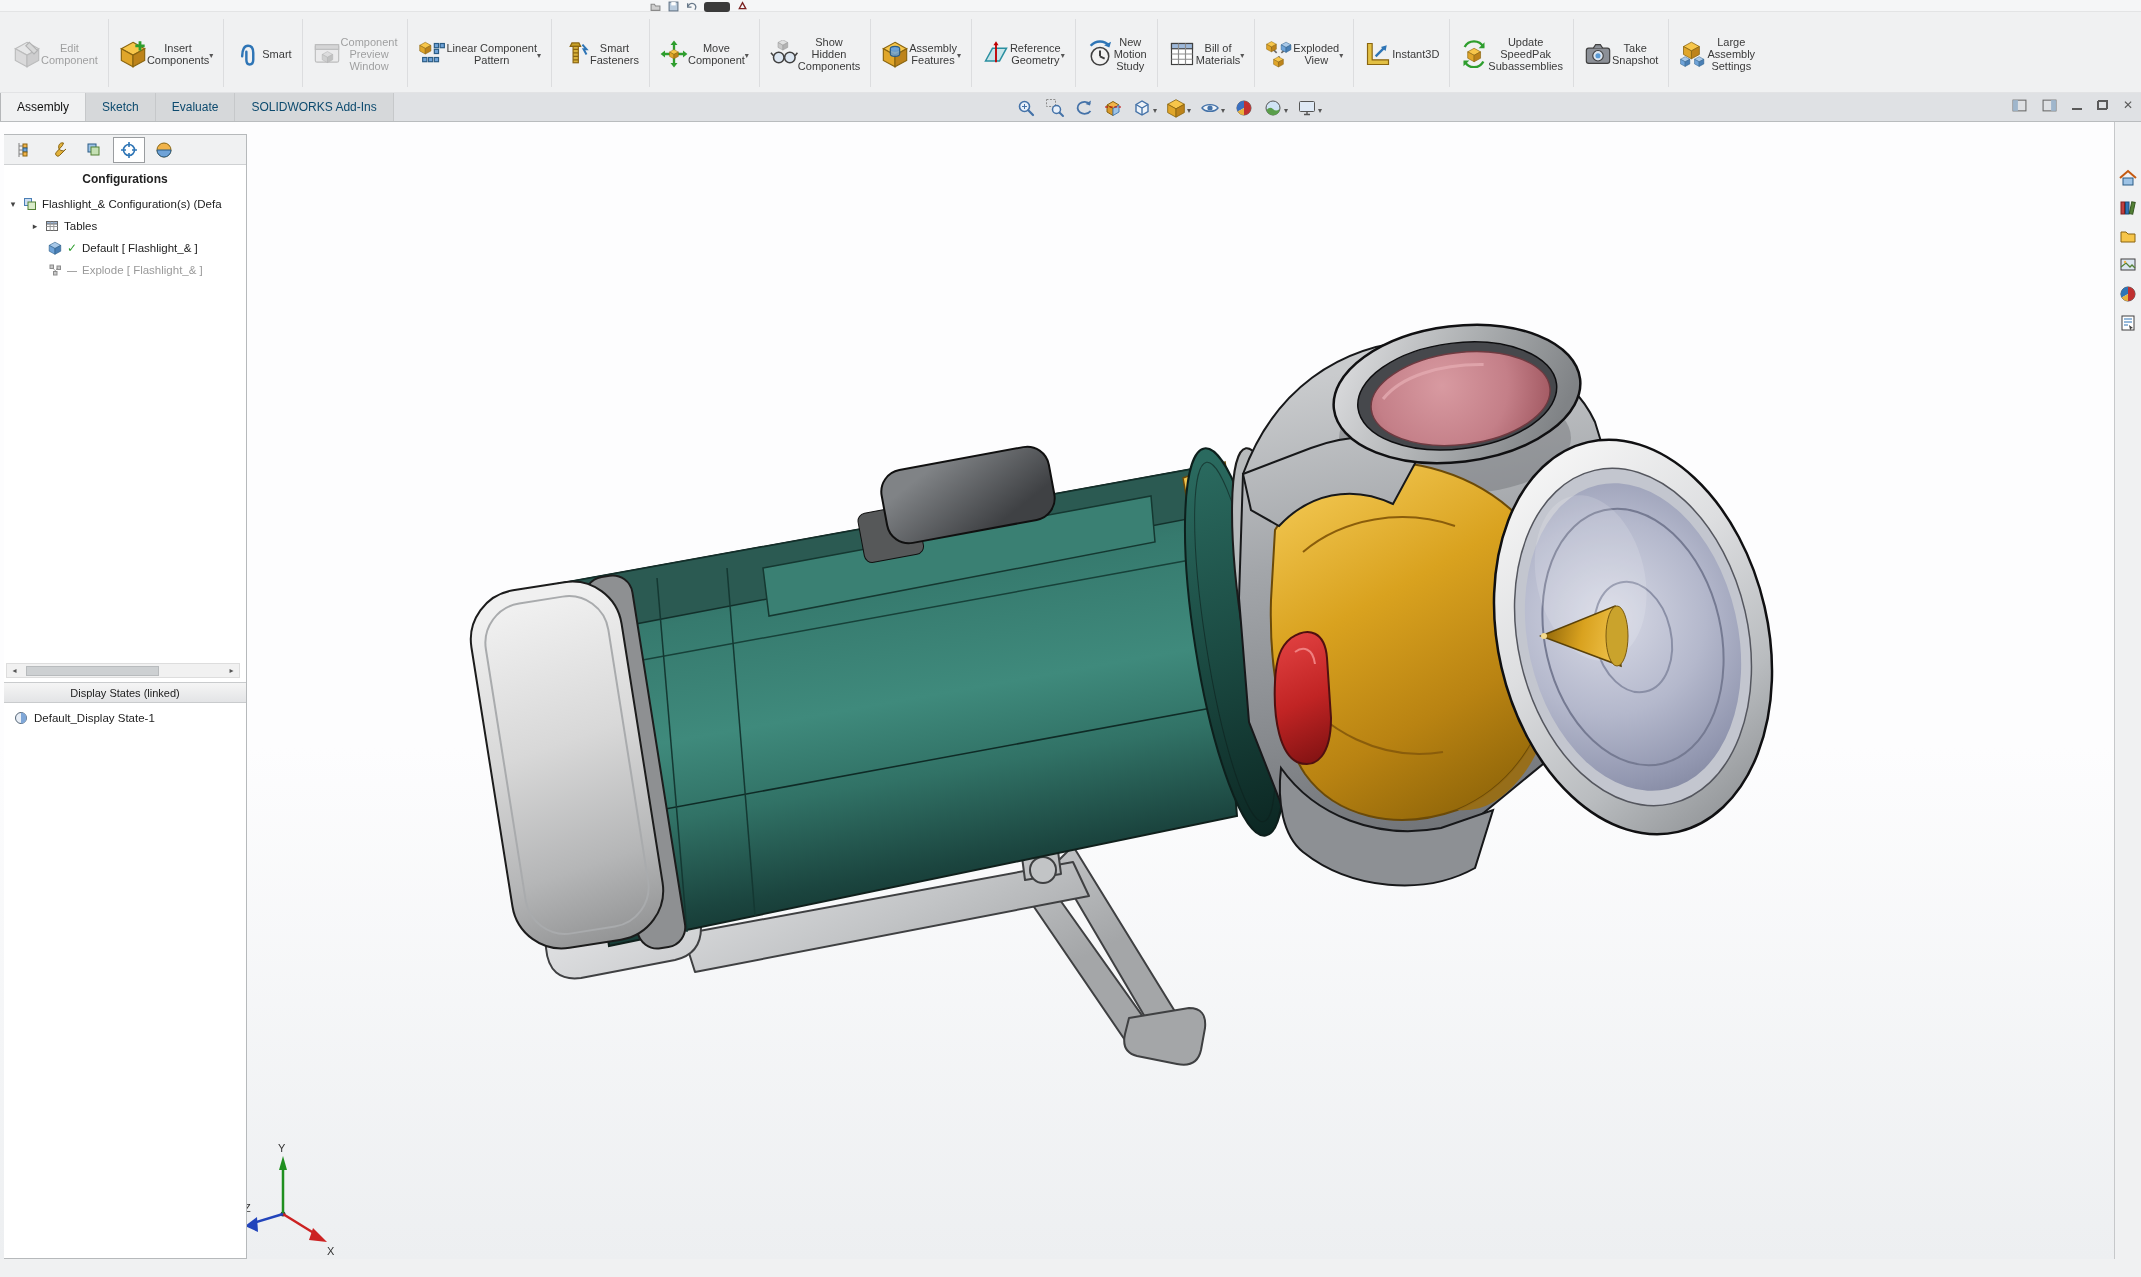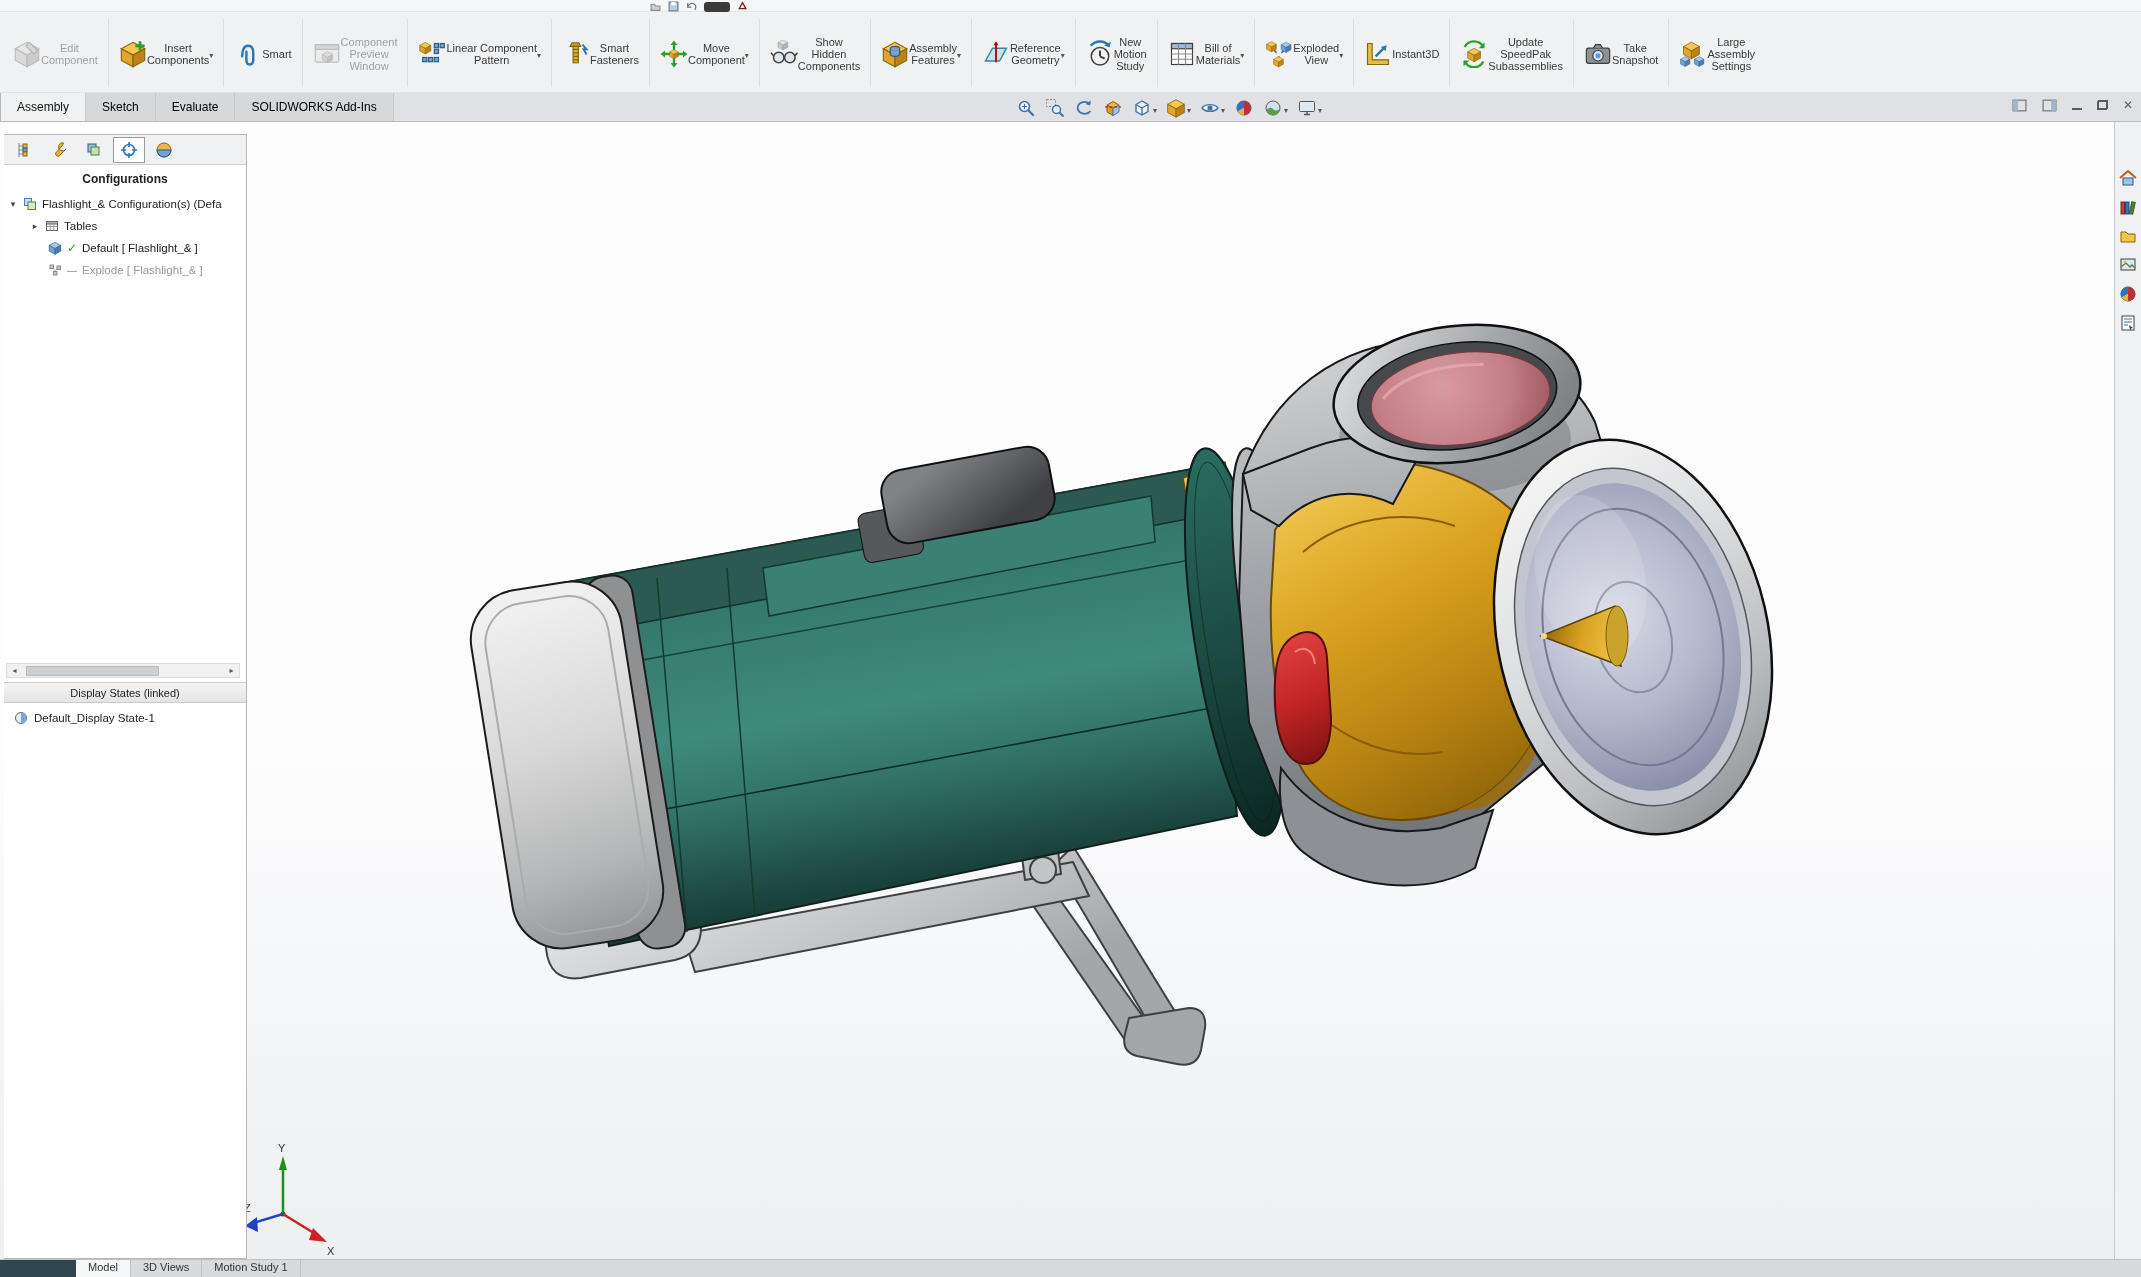--- a/index.html
+++ b/index.html
@@ -17,21 +17,21 @@
   .rbtn{display:flex;flex-direction:row;align-items:center;justify-content:flex-start;padding:2px 7px 0;min-width:46px;text-align:center;font-size:11px;line-height:1.12;color:#3a3a3a;cursor:pointer}
   .rbtn .ricon{height:32px;display:flex;align-items:center}
   .rlabel{white-space:pre-line}
   .caret{height:9px;line-height:8px}
   .caret::after{content:"▾";font-size:8px;color:#555}
   .rsep{width:1px;background:#dcdddf;margin:5px 3px}
   .rbtn.disabled{opacity:.45;filter:grayscale(1);cursor:default}
 
   
   #tabrow{position:absolute;top:93px;left:0;right:0;height:29px;background:#dfe1e4;border-bottom:1px solid #b9bcbe;display:flex;align-items:stretch}
-  .rtab{padding:0 16px;display:flex;align-items:center;font-size:12px;color:#000000;border-right:1px solid #c6c8ca;background:#d6d8da;cursor:pointer}
+  .rtab{padding:0 16px;display:flex;align-items:center;font-size:12px;color:#0c4a6e;border-right:1px solid #c6c8ca;background:#d6d8da;cursor:pointer}
   .rtab.active{background:#f0f1f2;border-left:1px solid #b5b7b9;color:#111}
   .headsup{position:absolute;left:1015px;top:2px;height:25px;display:flex;gap:7px;align-items:center}
   .hicon{display:flex;align-items:center;cursor:pointer;padding:1px}
   .hcaret::after{content:"▾";font-size:8px;color:#555;margin-left:1px}
   .wincontrols{position:absolute;right:8px;top:4px;display:flex;gap:15px;align-items:center}
   .wc{cursor:pointer;display:flex;align-items:center;height:16px}
   .ico-min{width:10px;height:2px;background:#5a5a5a;margin-top:8px}
   .ico-restore{position:relative;width:11px;height:10px}
   .ico-restore::before{content:"";position:absolute;left:0;bottom:0;width:8px;height:7px;border:1.5px solid #5a5a5a;background:#dfe1e4}
   .ico-restore::after{content:"";position:absolute;right:0;top:0;width:8px;height:7px;border:1.5px solid #5a5a5a}
@@ -783,26 +783,14 @@
       </span>
     <span class="tpicon">
         <svg width="18" height="18" viewBox="0 0 18 18">
           <rect x="3" y="2" width="12" height="14" fill="#fff" stroke="#404040"></rect>
           <path d="M5 5 h8 M5 8 h8 M5 11 h4" stroke="#2e75b6" stroke-width="1.2"></path>
           <path d="M10 11 l4 3 -2 0.5 -0.8 2 Z" fill="#404040"></path>
         </svg>
       </span>
   </div>
 
-  <div id="statusbar">
-    <div class="sdark"></div>
-    <div class="stab active">
-        <span>Model</span>
-      </div>
-    <div class="stab">
-        <span>3D Views</span>
-      </div>
-    <div class="stab">
-        <span>Motion Study 1</span>
-      </div>
-  </div>
 
 </div>
 
 </body></html>

